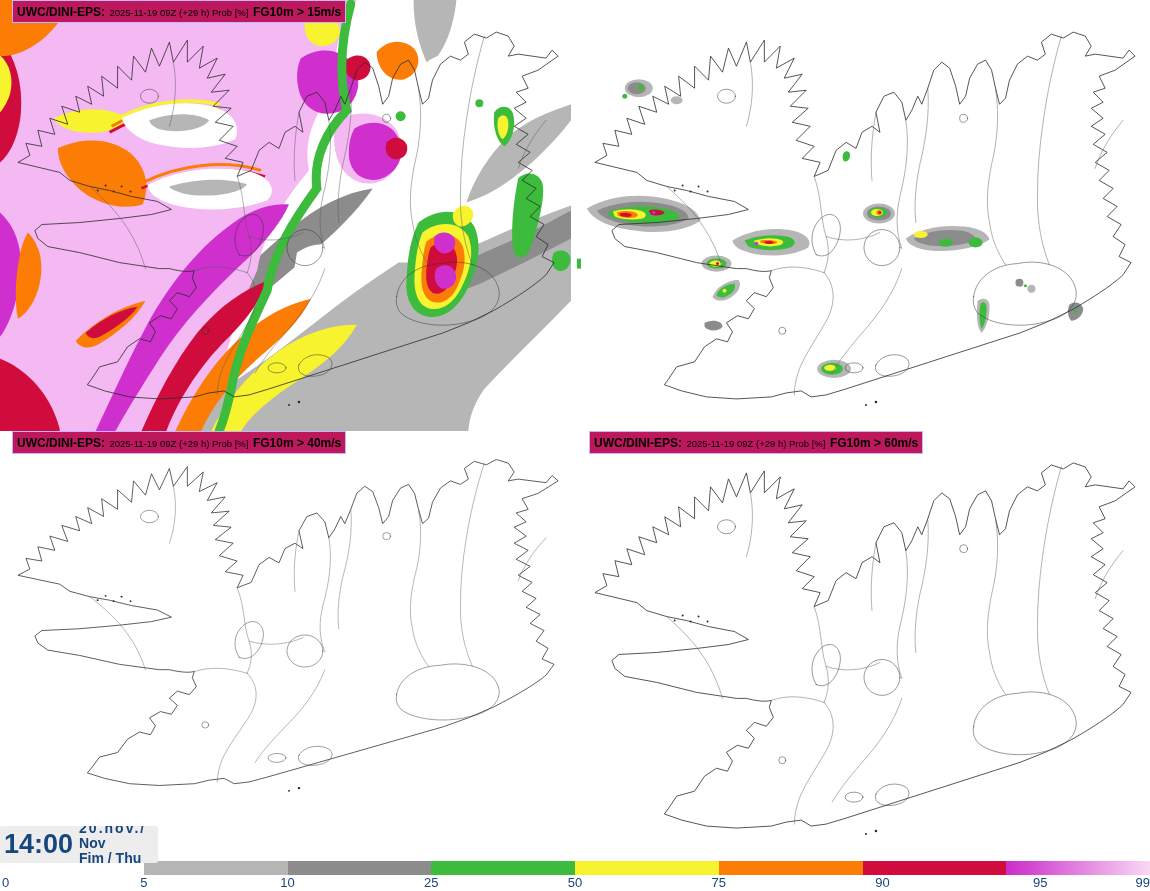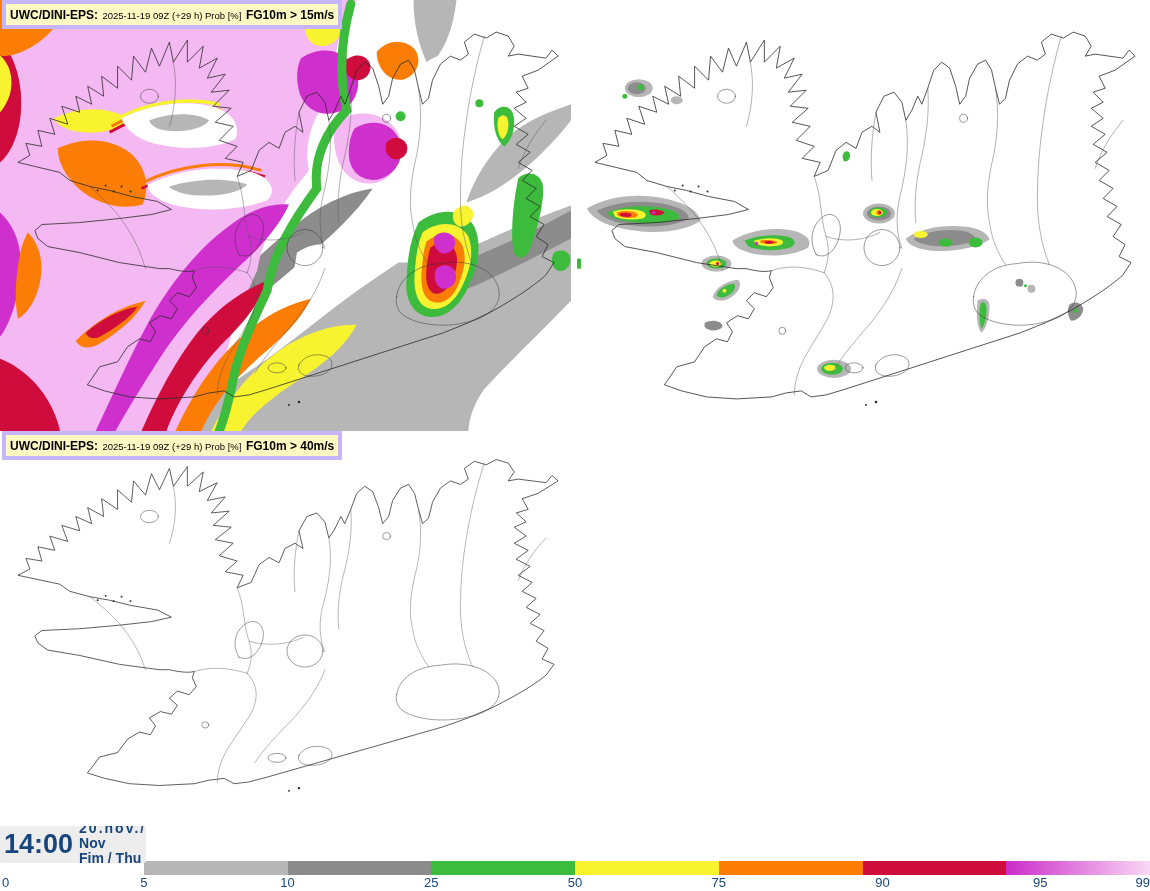--- a/index.html
+++ b/index.html
@@ -4,27 +4,27 @@
 <style>
   html,body{margin:0;padding:0;background:#fff;}
   .stage{position:relative;width:1150px;height:891px;background:#fff;overflow:hidden;
          font-family:"Liberation Sans", sans-serif;}
   .panel{position:absolute;background:#fff;}
   #panel-tl{left:0;top:0;width:573px;height:431px;}
   #panel-tr{left:577px;top:0;width:573px;height:431px;}
   #panel-bl{left:0;top:431px;width:573px;height:383px;}
   #panel-br{left:577px;top:431px;width:573px;height:429px;}
   .panel svg.mapsvg{position:absolute;left:0;top:0;width:100%;height:100%;}
-  .title-box{position:absolute;left:2px;top:0;z-index:5;background:#fef9c3;border:4px solid #c4b5fd;
+  .title-box{position:absolute;left:12px;top:0;z-index:5;background:#be185d;border:1px solid #c4b5fd;
              padding:1px 4px 2px 4px;white-space:nowrap;color:#000;}
   .t-model{font-weight:bold;font-size:12px;}
   .t-meta{font-size:9.5px;}
   .t-param{font-weight:bold;font-size:12px;}
   
-  .clock-box{position:absolute;left:0;top:826px;width:146px;height:37px;background:#ededed;
+  .clock-box{position:absolute;left:0;top:826px;width:158px;height:37px;background:#ededed;
              z-index:8;display:flex;align-items:center;overflow:hidden;border-radius:2px;}
   .clock-time{font-size:27px;font-weight:bold;color:var(--pal-navy,#17457e);padding:0 6px 0 4px;letter-spacing:0;}
   .clock-date{display:flex;flex-direction:column;font-size:14px;font-weight:bold;
               color:var(--pal-navy,#17457e);line-height:15px;margin-top:-1px;}
   .clock-date span:first-child{margin-top:-7px;letter-spacing:2px;}
   .clock-date span:last-child{margin-bottom:-6px;}
   
   .colorbar{position:absolute;left:0;top:861px;width:1150px;height:14px;z-index:7;}
   .colorbar .seg{position:absolute;top:0;height:14px;}
   .cb-ticks{position:absolute;left:0;top:874px;width:1150px;height:17px;z-index:7;}
@@ -227,20 +227,30 @@
     <svg class="mapsvg" viewBox="0 0 575 430" preserveAspectRatio="none">
       <use href="#iceland" xlink:href="#iceland"></use>
     </svg>
     <div class="title-box">
       <span class="t-model">UWC/DINI-EPS:</span>
       <span class="t-meta">2025-11-19 09Z (+29 h) Prob [%]</span>
       <span class="t-param">FG10m &gt; 40m/s</span>
     </div>
   </div>
 
+  <div class="panel" id="panel-br">
+    <svg class="mapsvg" viewBox="0 0 575 430" preserveAspectRatio="none">
+      <use href="#iceland" xlink:href="#iceland"></use>
+    </svg>
+    <div class="title-box">
+      <span class="t-model">UWC/DINI-EPS:</span>
+      <span class="t-meta">2025-11-19 09Z (+29 h) Prob [%]</span>
+      <span class="t-param">FG10m &gt; 60m/s</span>
+    </div>
+  </div>
 
   <div class="clock-box">
     <span class="clock-time">14:00</span>
     <span class="clock-date">
       <span>20.nóv./</span>
       <span>Nov</span>
       <span>Fim / Thu</span>
     </span>
   </div>
 

